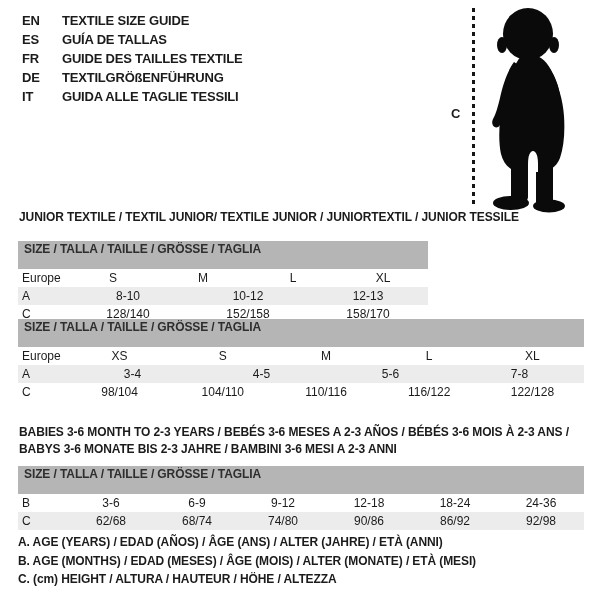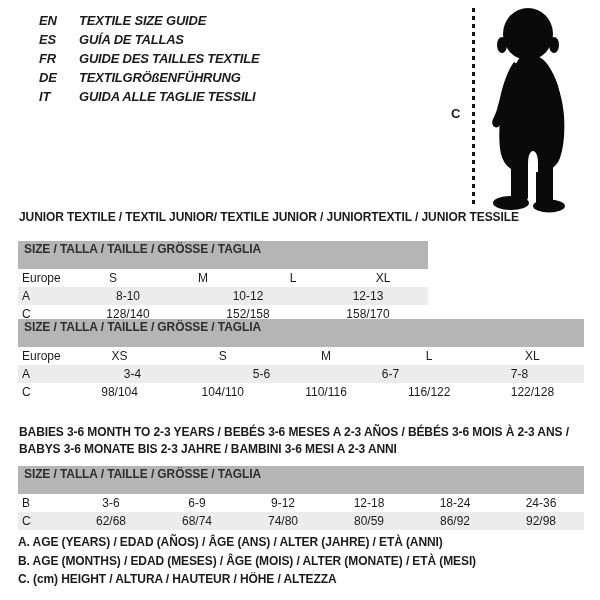--- a/index.html
+++ b/index.html
@@ -6,21 +6,21 @@
   html,body { width:600px; height:600px; }
   body {
     position:relative;
     background:#ffffff;
     color:#1b1b1b;
     font-family:"Liberation Sans", sans-serif;
     overflow:hidden;
   }
 
   
-  .lang-block { position:absolute; left:39px; top:11px;font-style:italic; }
+  .lang-block { position:absolute; left:22px; top:11px; }
   .lang-row { display:flex; line-height:19px; }
   .lang-code { width:40px; font-weight:bold; font-size:13px; letter-spacing:-0.2px; }
   .lang-label { font-weight:bold; font-size:13px; letter-spacing:-0.2px; }
 
   
   .measure-line {
     position:absolute; left:472px; top:8px; width:3px; height:198px;
     background:repeating-linear-gradient(#151515 0 4px, transparent 4px 8px);
   }
   .height-label {
@@ -142,22 +142,22 @@
     <span class="tlabel">Europe</span>
     <span class="tcell">XS</span>
     <span class="tcell">S</span>
     <span class="tcell">M</span>
     <span class="tcell">L</span>
     <span class="tcell">XL</span>
   </div>
   <div class="trow alt">
     <span class="tlabel">A</span>
     <span class="tcell">3-4</span>
+    <span class="tcell">4-5</span>
     <span class="tcell">5-6</span>
-    <span class="tcell">6-7</span>
     <span class="tcell">7-8</span>
   </div>
   <div class="trow">
     <span class="tlabel">C</span>
     <span class="tcell">98/104</span>
     <span class="tcell">104/110</span>
     <span class="tcell">110/116</span>
     <span class="tcell">116/122</span>
     <span class="tcell">122/128</span>
   </div>
@@ -176,21 +176,21 @@
     <span class="tcell">9-12</span>
     <span class="tcell">12-18</span>
     <span class="tcell">18-24</span>
     <span class="tcell">24-36</span>
   </div>
   <div class="trow alt">
     <span class="tlabel">C</span>
     <span class="tcell">62/68</span>
     <span class="tcell">68/74</span>
     <span class="tcell">74/80</span>
-    <span class="tcell">80/59</span>
+    <span class="tcell">90/86</span>
     <span class="tcell">86/92</span>
     <span class="tcell">92/98</span>
   </div>
 </section>
 
 <div class="footnotes">
   <div class="footnote">A. AGE (YEARS) / EDAD (AÑOS) / ÂGE (ANS) / ALTER (JAHRE) / ETÀ (ANNI)</div>
   <div class="footnote">B. AGE (MONTHS) / EDAD (MESES) / ÂGE (MOIS) / ALTER (MONATE) / ETÀ (MESI)</div>
   <div class="footnote">C. (cm) HEIGHT / ALTURA / HAUTEUR / HÖHE / ALTEZZA</div>
 </div>

